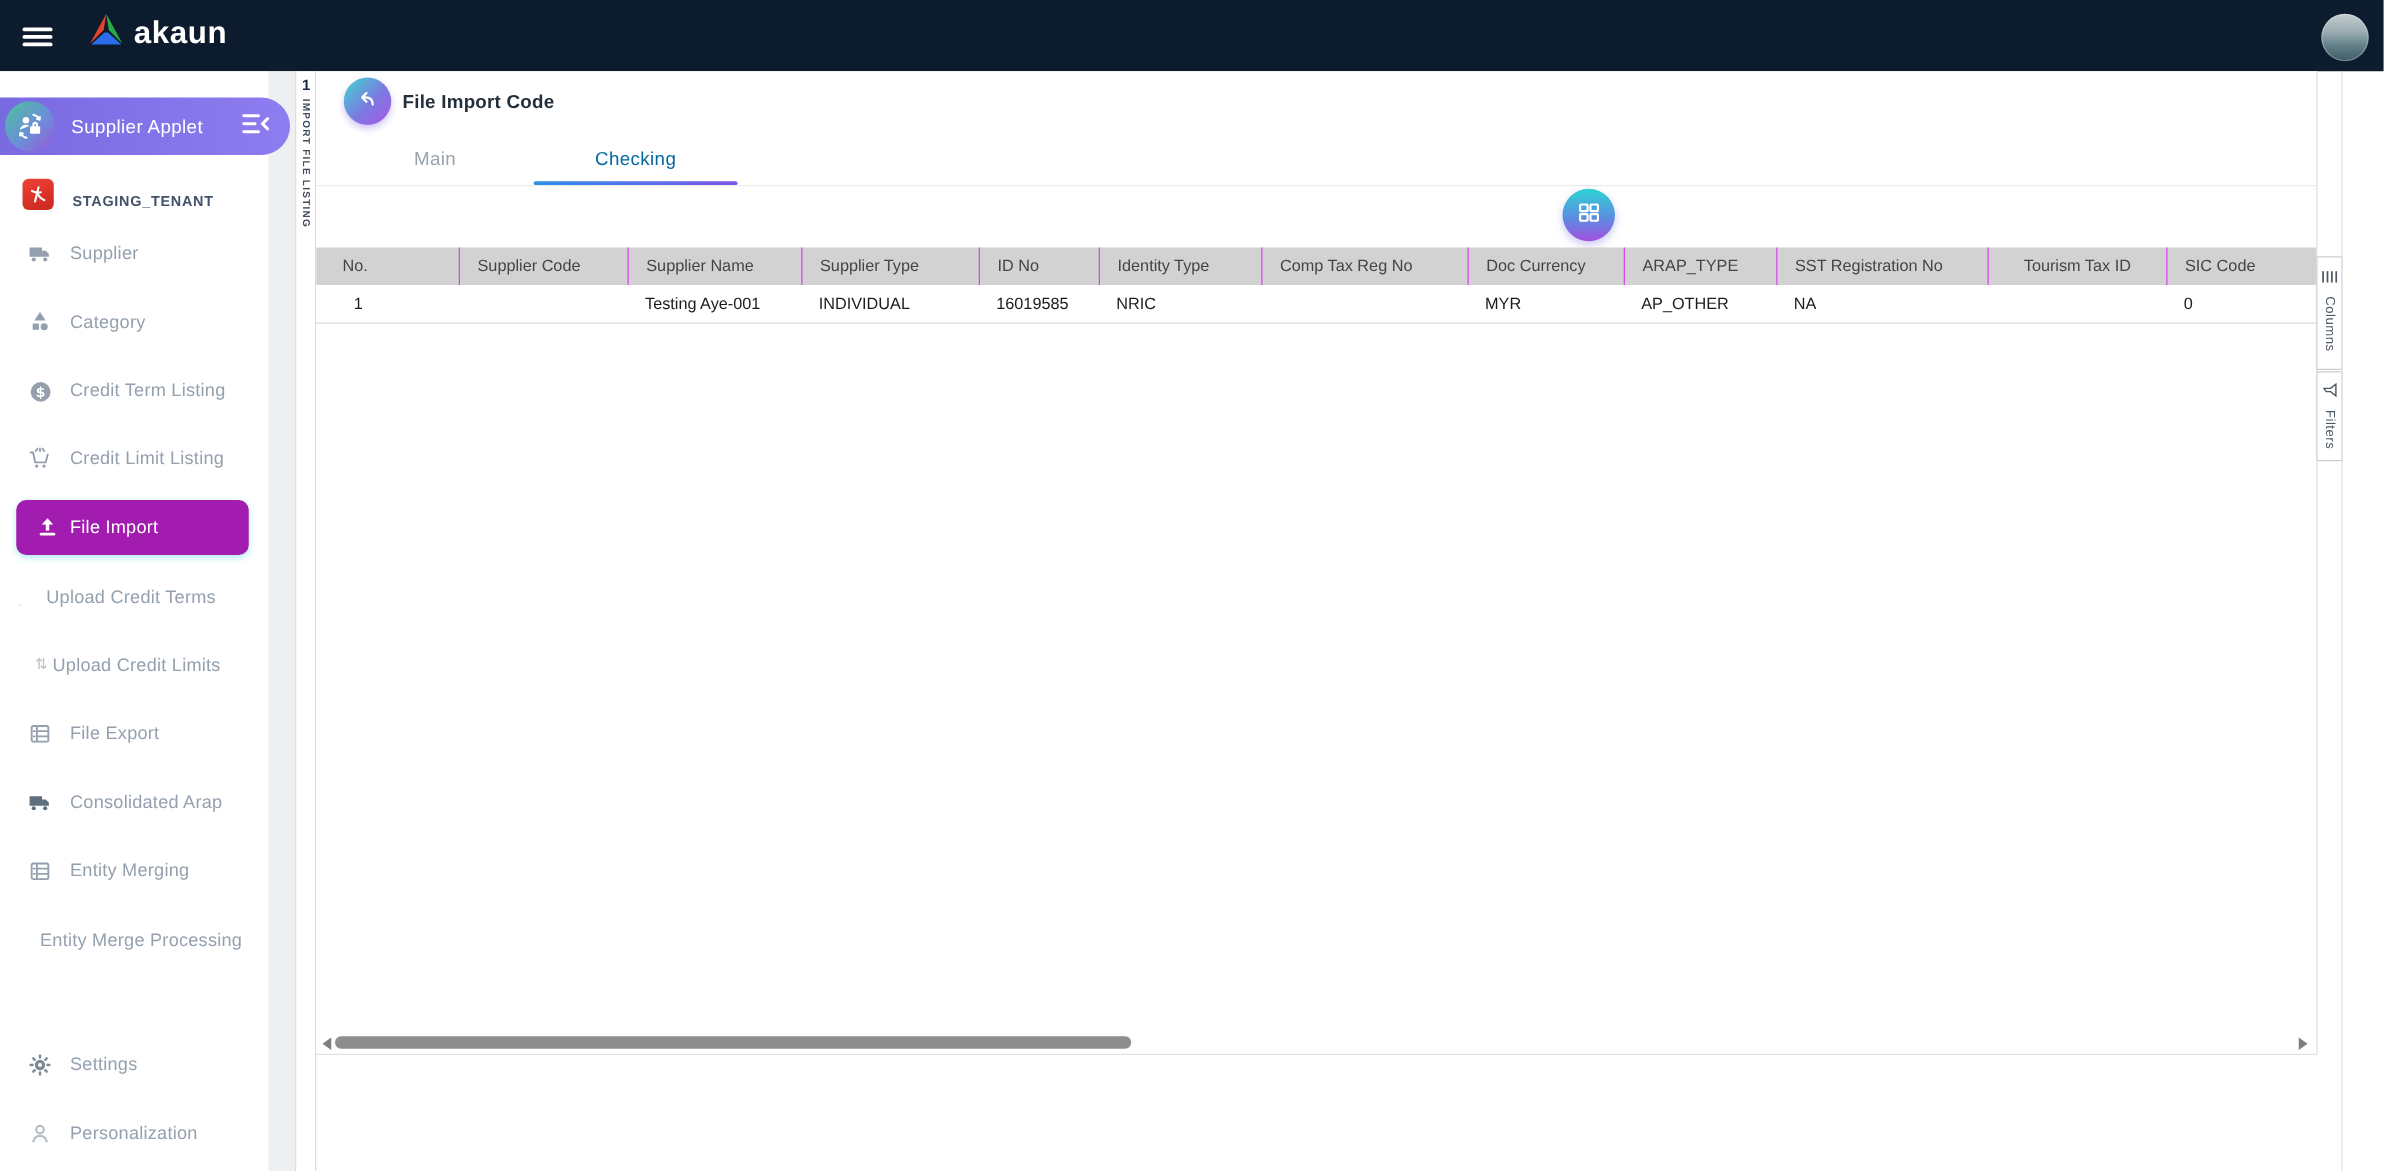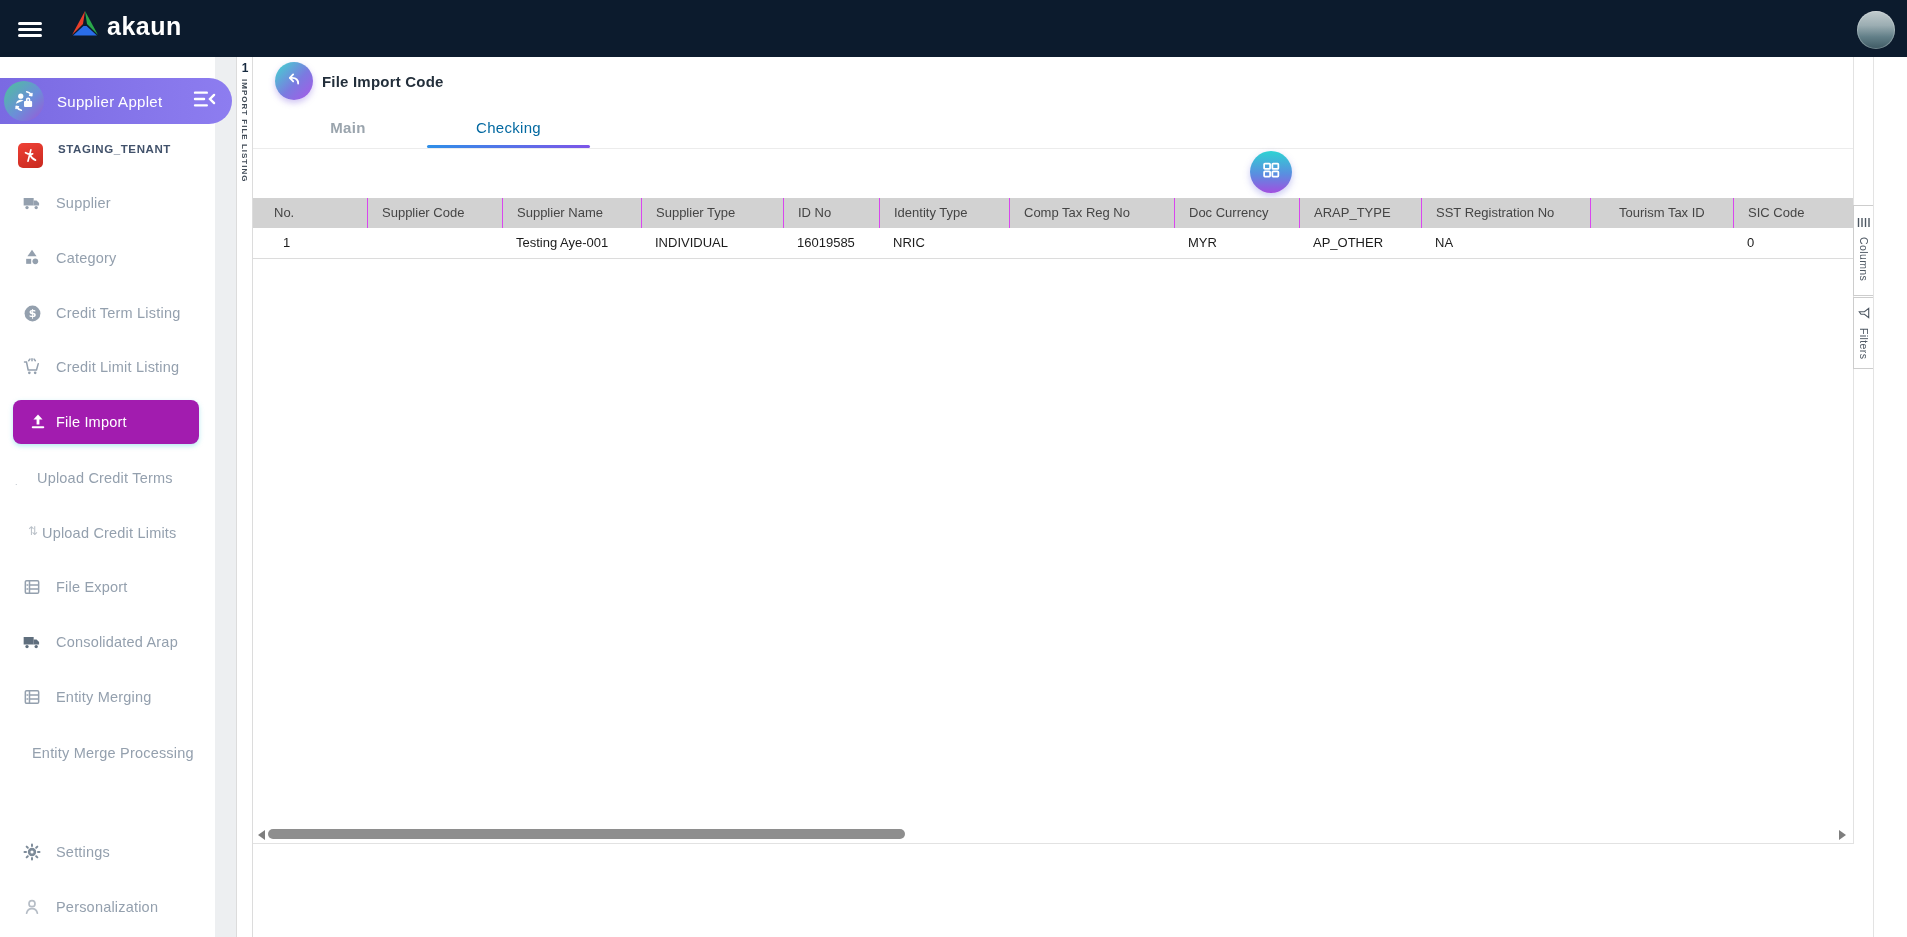--- a/index.html
+++ b/index.html
@@ -24,21 +24,21 @@
   
   .sidebar{left:0;top:57px;width:215px;height:880px;background:#fff;
     box-shadow:2px 0 6px rgba(30,40,60,.08);}
   .applet-pill{left:0;top:78px;width:232px;height:46px;border-radius:0 23px 23px 0;
     background:linear-gradient(90deg,#7a6ae2,#8d7df0);display:flex;align-items:center;z-index:3;cursor:pointer;}
   .applet-ico{width:40px;height:40px;border-radius:50%;margin-left:4px;flex:0 0 auto;
     background:linear-gradient(135deg,#4cc39b 0%,#6b8fd8 55%,#9a57d8 100%);
     display:flex;align-items:center;justify-content:center;}
   .applet-label{color:#fff;font-size:15px;font-weight:500;margin-left:13px;letter-spacing:.3px;flex:1;}
   .collapse-ico{margin-right:14px;flex:0 0 auto;cursor:pointer;}
-  .tenant{left:18px;top:143px;display:flex;align-items:flex-start;gap:15px;}
+  .tenant{left:18px;top:143px;display:flex;align-items:flex-end;gap:15px;}
   .tenant-ico{width:25px;height:25px;border-radius:5px;background:linear-gradient(160deg,#ef4136,#c8281e);
     display:flex;align-items:center;justify-content:center;}
   .tenant-label{font-size:11.5px;font-weight:700;color:#42526b;letter-spacing:.6px;}
   .side-item{left:0;width:227px;height:30px;display:flex;align-items:center;cursor:pointer;}
   .s-ico{position:absolute;left:22px;width:20px;height:20px;display:flex;align-items:center;justify-content:center;}
   .s-label{position:absolute;left:56px;font-size:14.5px;color:#94a0ae;letter-spacing:.2px;white-space:nowrap;}
   .active-pill{left:13px;top:400px;width:186px;height:44px;border-radius:8px;background:#a21caf;
     display:flex;align-items:center;cursor:pointer;box-shadow:0 2px 5px rgba(44,195,216,.35);}
   .active-pill .a-ico{margin-left:15px;width:20px;height:20px;}
   .active-pill .a-label{color:#fff;font-size:14.5px;margin-left:8px;letter-spacing:.2px;}
@@ -55,21 +55,21 @@
   
   .card{left:253px;top:57px;width:1600px;height:786px;background:#fff;
     border-right:1px solid #e2e2e2;border-bottom:1px solid #e2e2e2;box-sizing:content-box;}
   .back-btn{left:275px;top:62px;width:38px;height:38px;border-radius:50%;
     background:linear-gradient(135deg,#3fd9cf 0%,#7b7ae0 55%,#a958e8 100%);
     display:flex;align-items:center;justify-content:center;cursor:pointer;
     box-shadow:0 3px 6px rgba(120,90,220,.35);}
   .page-title{left:322px;top:73px;font-size:15px;font-weight:600;color:#232f3b;letter-spacing:.2px;}
   .tab{top:112px;height:30px;display:flex;align-items:center;justify-content:center;cursor:pointer;
     font-size:15px;letter-spacing:.3px;}
-  .tab-main{left:300px;width:96px;color:#9aa4ad;font-weight:bold;}
+  .tab-main{left:300px;width:96px;color:#9aa4ad;}
   .tab-checking{left:427px;width:163px;color:#0369a1;font-weight:500;}
   .tab-underline{left:427px;top:145px;width:163px;height:3px;border-radius:2px;
     background:linear-gradient(90deg,#2e8fe8,#7d55e8);}
   .tabs-border{left:253px;top:148px;width:1600px;height:1px;background:#ececec;}
   .grid-btn{left:1250px;top:151px;width:42px;height:42px;border-radius:50%;
     background:linear-gradient(180deg,#2ed3d3 0%,#5a8ee0 55%,#a14fe0 100%);
     display:flex;align-items:center;justify-content:center;cursor:pointer;
     box-shadow:0 3px 7px rgba(100,100,220,.35);}
 
   

